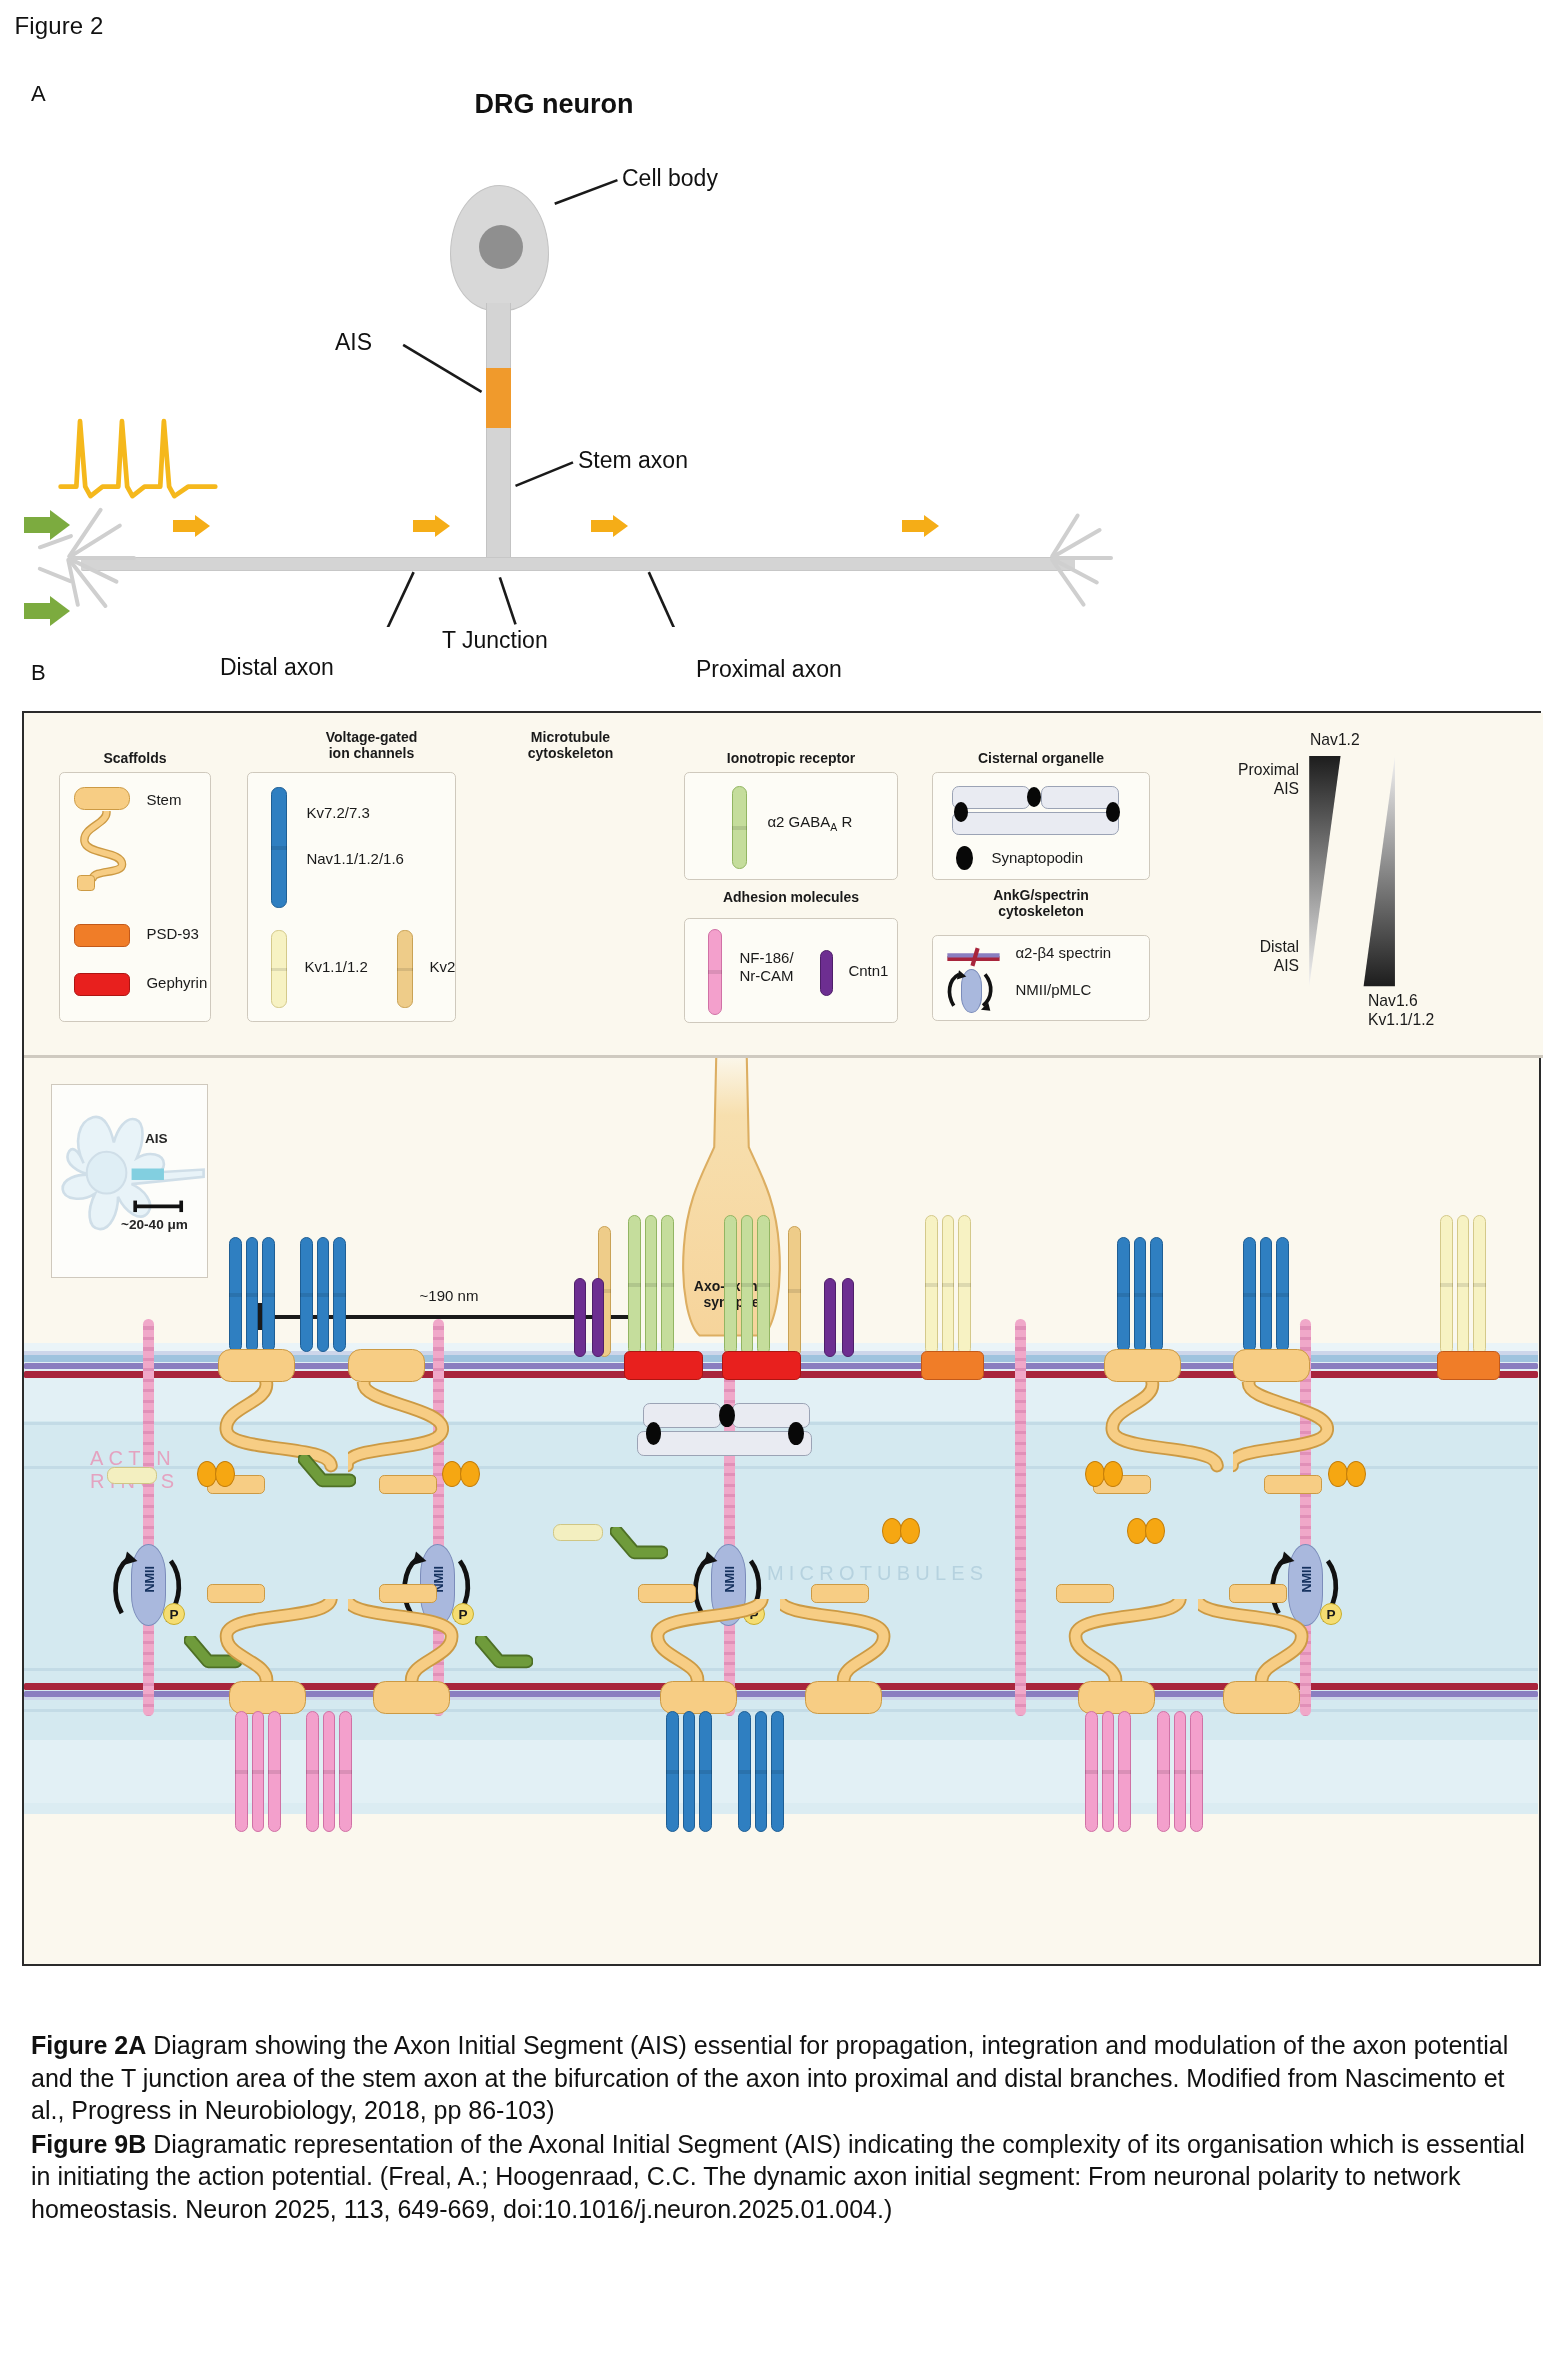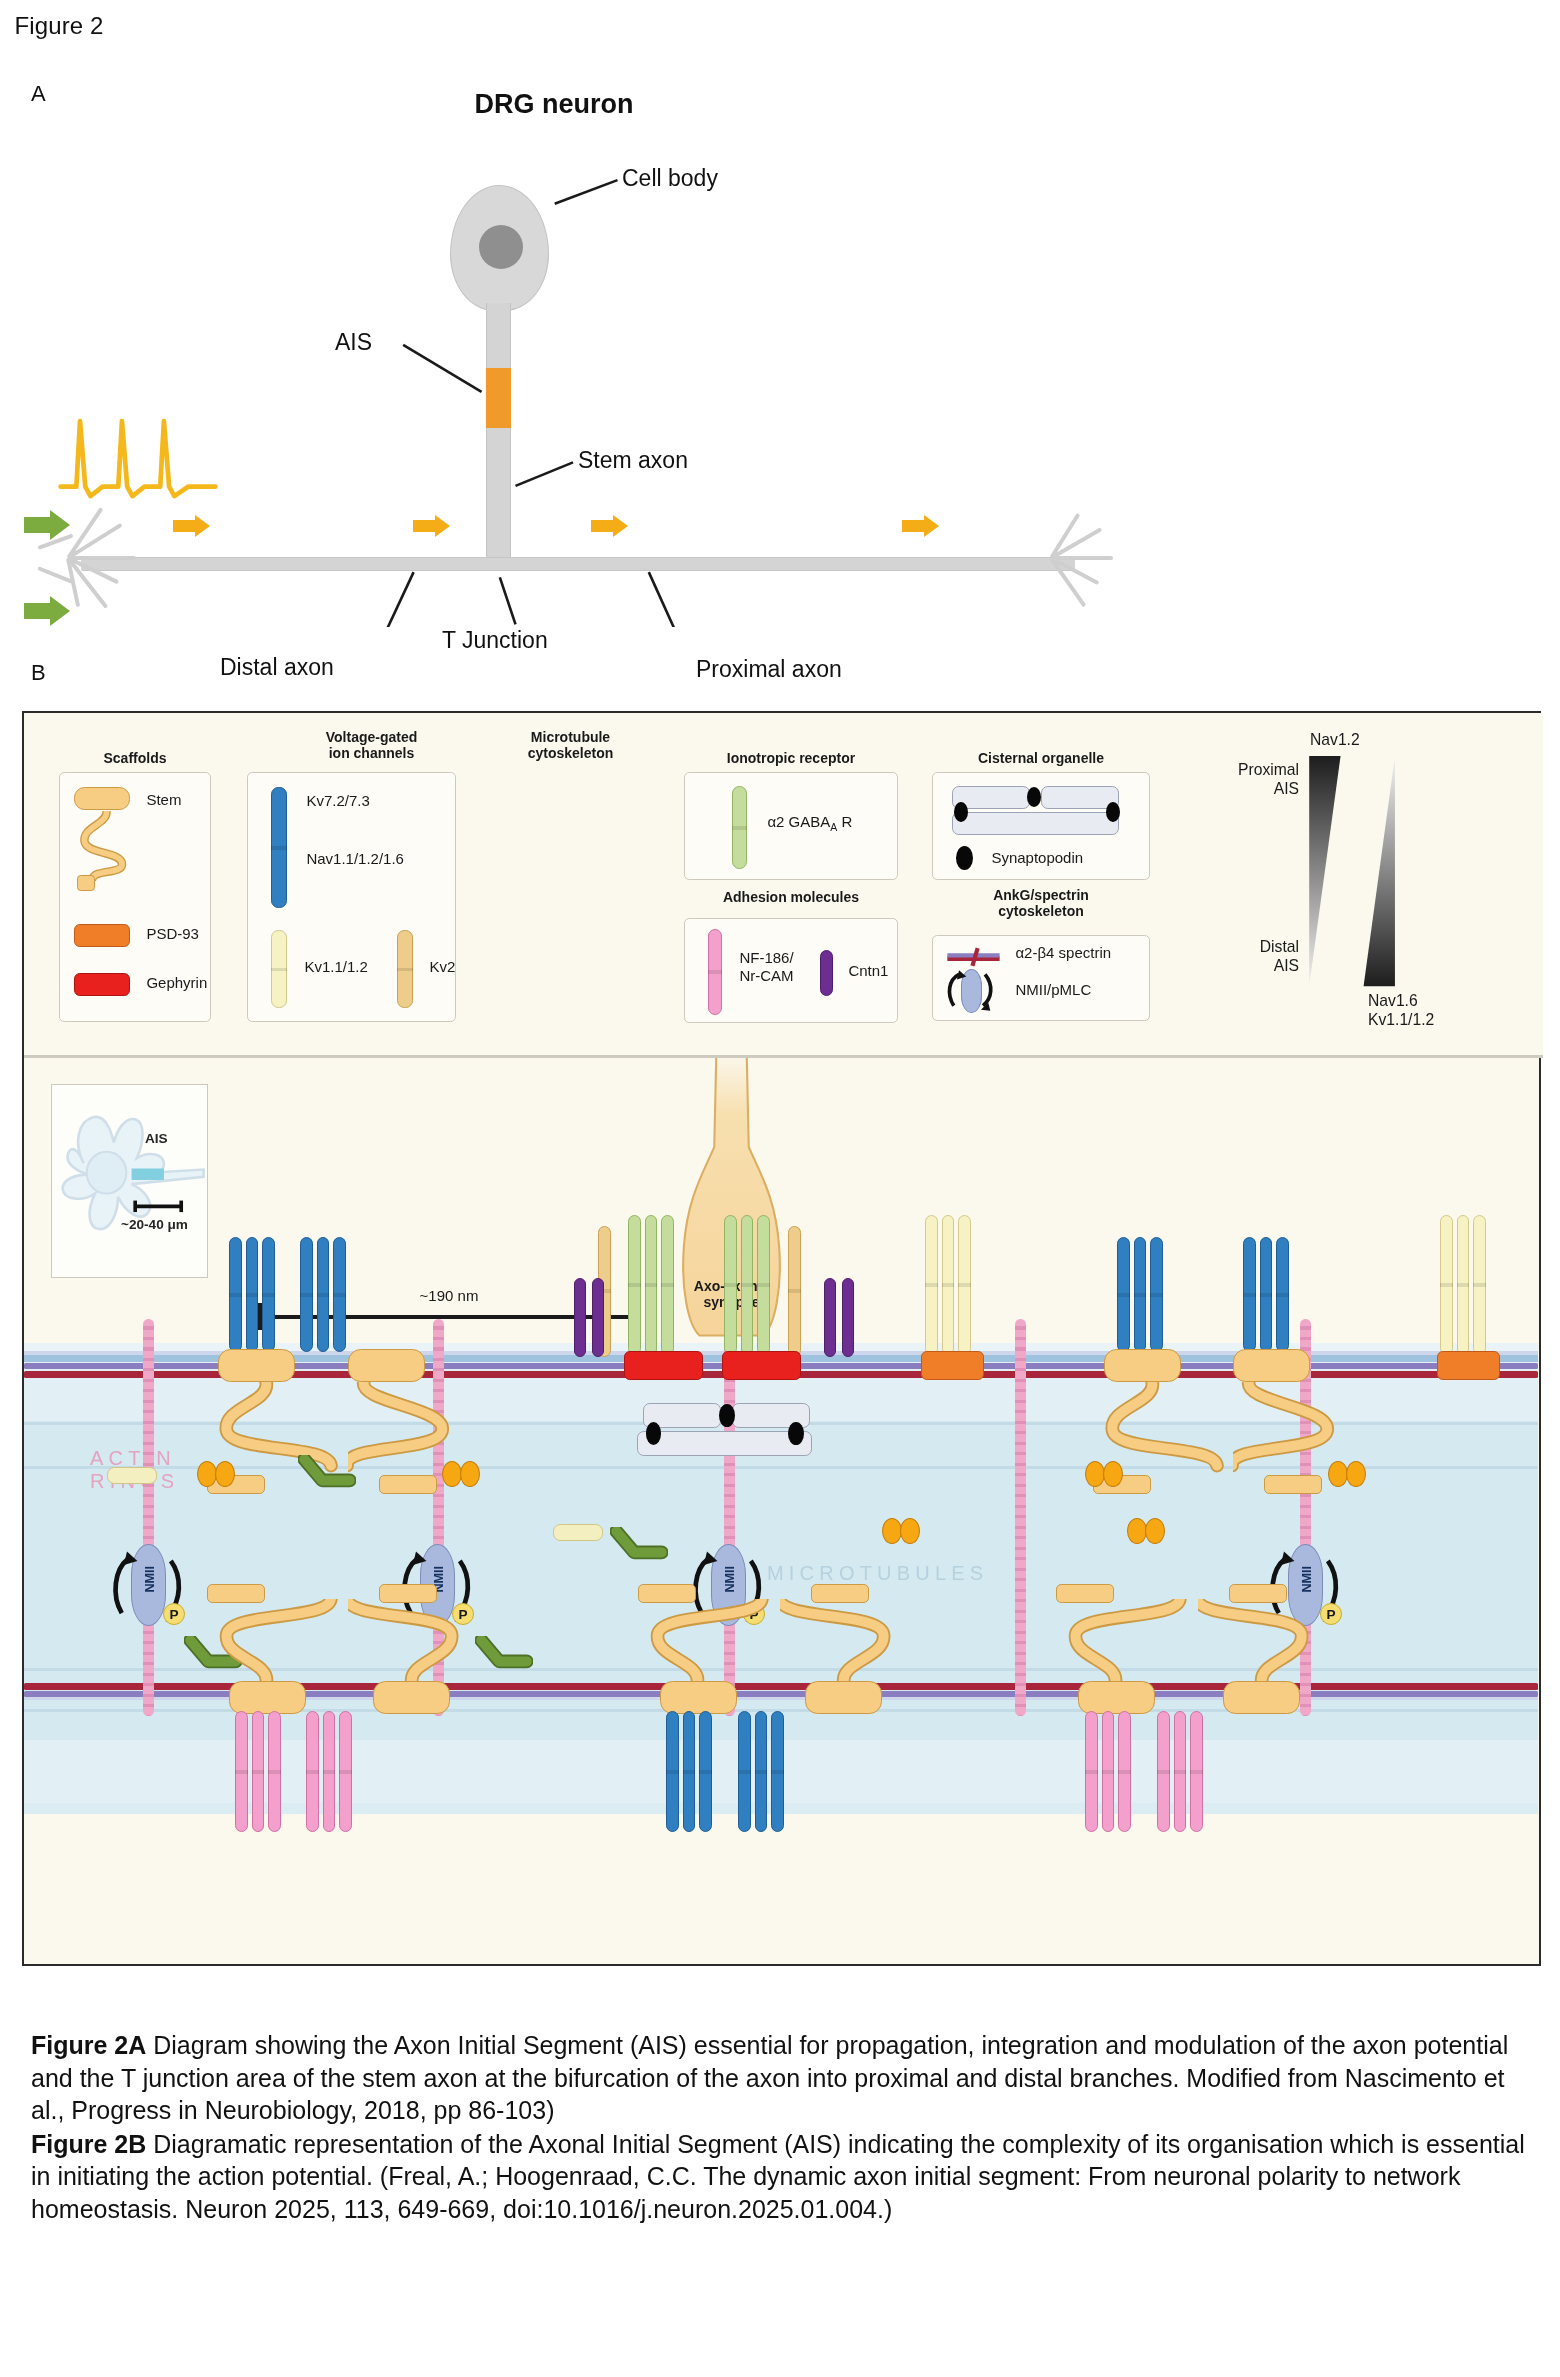--- a/index.html
+++ b/index.html
@@ -305,21 +305,21 @@
 
     <div class="legend-group" style="left:223px; top:15.7px; width:249px;">
       <div class="legend-head" style="height:39px;">
         <div>Voltage-gated</div>
         <div>ion channels</div>
       </div>
       <div class="legend-box" style="width:209px; height:250px;">
         <div class="chan blue" style="position:absolute; left:23px; top:13.6px; width:15.7px; height:121px;">
           <div class="waist"></div>
         </div>
-        <div class="leg-txt" style="position:absolute; left:50px; top:20px;">Kv7.2/7.3</div>
+        <div class="leg-txt" style="position:absolute; left:50px; top:32px;">Kv7.2/7.3</div>
         <div class="leg-txt" style="position:absolute; left:50px; top:78px;">Nav1.1/1.2/1.6</div>
 
         <div class="chan paleyellow" style="position:absolute; left:23px; top:157px; width:15.7px; height:78px;">
           <div class="waist"></div>
         </div>
         <div class="leg-txt" style="position:absolute; left:48px; top:186px;">Kv1.1/1.2</div>
 
         <div class="chan tan" style="position:absolute; left:149px; top:157px; width:15.7px; height:78px;">
           <div class="waist"></div>
         </div>
@@ -865,16 +865,16 @@
         </div>
     </div>
   </div>
 </div>
 
 <div id="caption">
   <div class="cap-block">
     <b>Figure 2A</b><span> Diagram showing the Axon Initial Segment (AIS) essential for propagation, integration and modulation of the axon potential and the T junction area of the stem axon at the bifurcation of the axon into proximal and distal branches. Modified from Nascimento et al., Progress in Neurobiology, 2018, pp 86-103)</span>
   </div>
   <div class="cap-block">
-    <b>Figure 2B</b><span>  Diagramatic representation of the Axonal Initial Segment (AIS) indicating the complexity of its organisation which is essential in initiating the action potential. (Freal, A.; Hoogenraad, C.C. The dynamic axon initial segment: From neuronal polarity to network homeostasis. Neuron 2025, 113, 649-669, doi:10.1016/j.neuron.2025.01.004.)</span>
+    <b>Figure 9B</b><span>  Diagramatic representation of the Axonal Initial Segment (AIS) indicating the complexity of its organisation which is essential in initiating the action potential. (Freal, A.; Hoogenraad, C.C. The dynamic axon initial segment: From neuronal polarity to network homeostasis. Neuron 2025, 113, 649-669, doi:10.1016/j.neuron.2025.01.004.)</span>
   </div>
 </div>
 
 
 </body></html>

